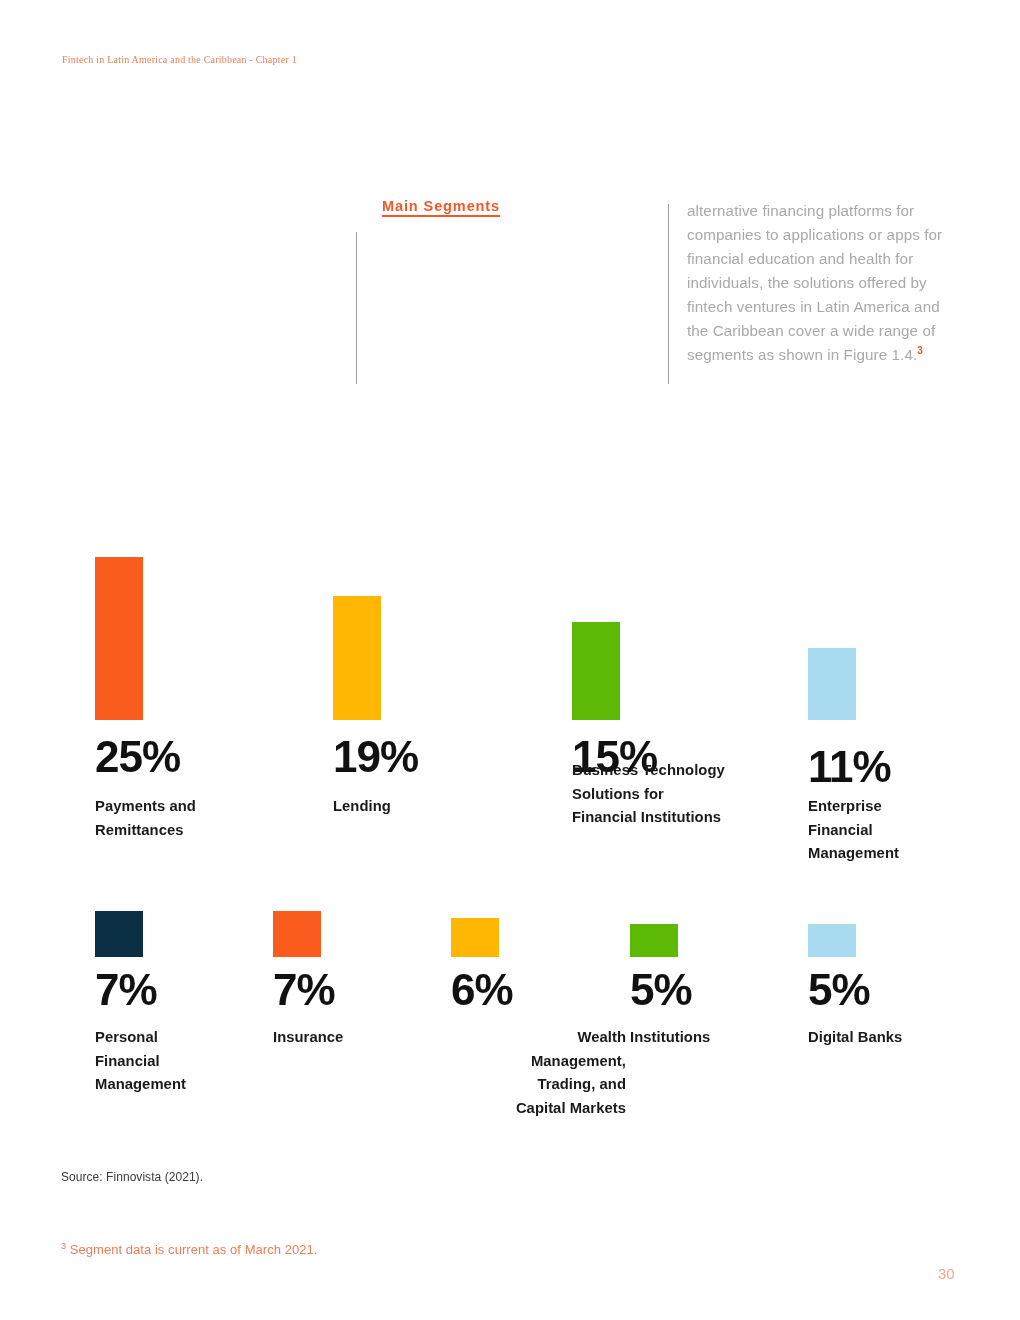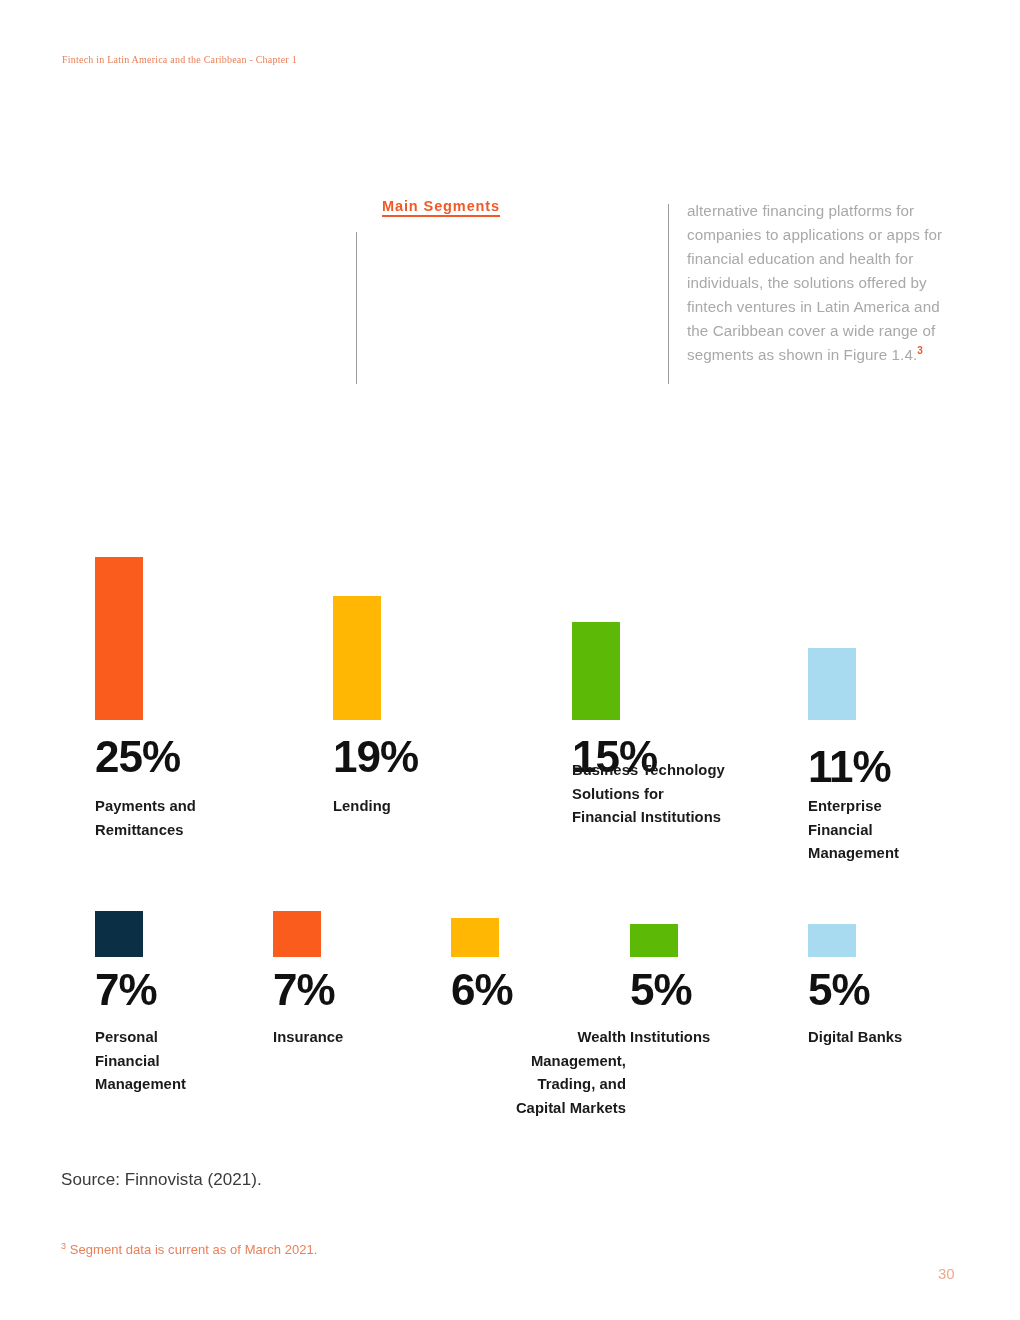--- a/index.html
+++ b/index.html
@@ -144,21 +144,21 @@
     color: #1a1a1a;
     line-height: 23.5px;
     letter-spacing: 0.05px;
   }
 
   
   .source-note {
     position: absolute;
     left: 61px;
     top: 1170px;
-    font-size: 17px;
+    font-size: 12px;
     color: #3a3a3a;
     font-weight: 400;
     letter-spacing: 0.05px;
   }
   .footnote {
     position: absolute;
     left: 61px;
     top: 1242px;
     font-size: 13px;
     color: #e8805a;

